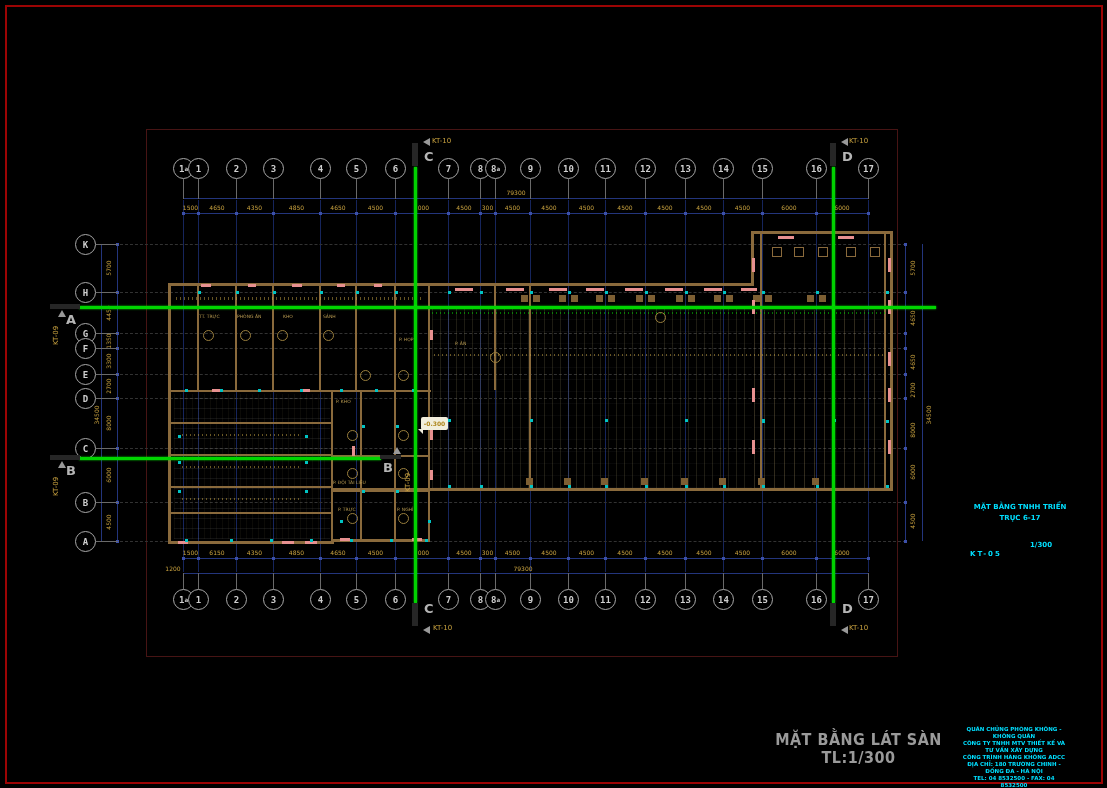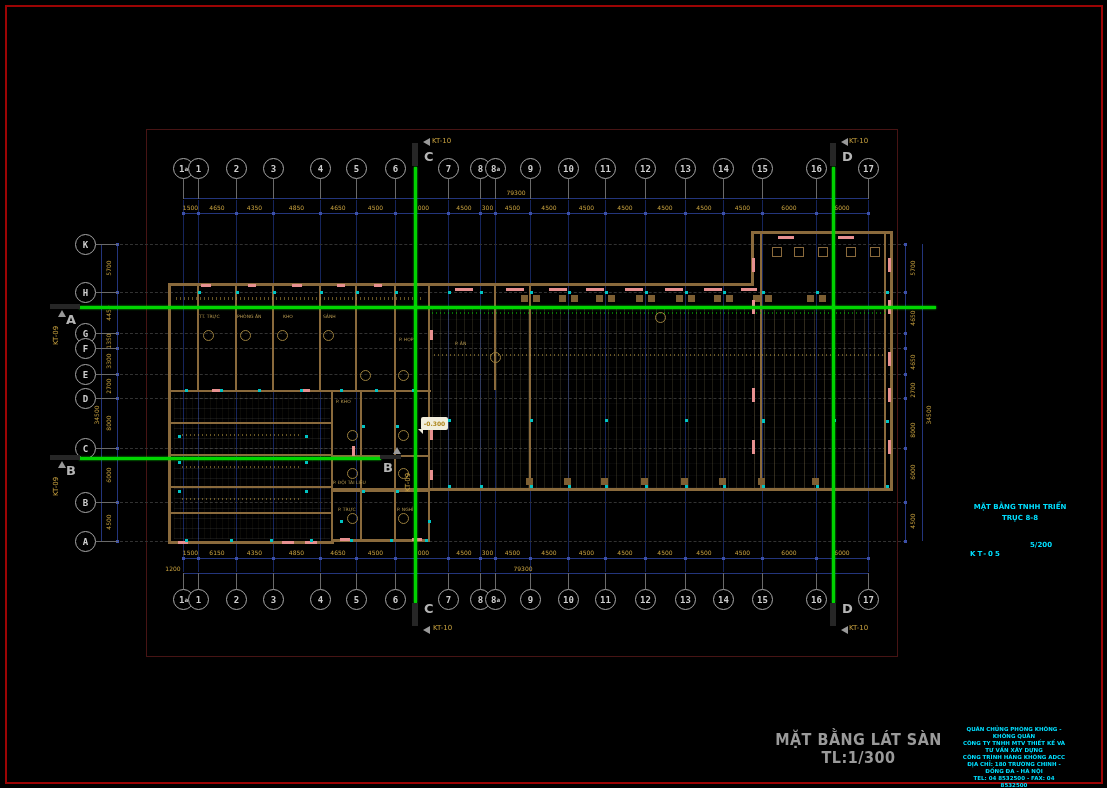--- a/index.html
+++ b/index.html
@@ -71,23 +71,23 @@
   <div id="company">
       <div>QUÂN CHỦNG PHÒNG KHÔNG - KHÔNG QUÂN</div>
       <div>CÔNG TY TNHH MTV THIẾT KẾ VÀ TƯ VẤN XÂY DỰNG</div>
       <div>CÔNG TRÌNH HÀNG KHÔNG ADCC</div>
       <div>ĐỊA CHỈ: 180 TRƯỜNG CHINH - ĐỐNG ĐA - HÀ NỘI</div>
       <div>TEL: 04 8532500 - FAX: 04 8532500</div>
     </div>
 
   <div id="side-note">
     <div>MẶT BẰNG TNHH TRIỂN</div>
-    <div>TRỤC 8-8</div>
+    <div>TRỤC 6-17</div>
   </div>
-  <div id="side-scale">5/200</div>
+  <div id="side-scale">1/300</div>
   <div id="side-sheet">KT-05</div>
 
   <div id="level-tag">-0.300</div>
 <div class="gridv" style="left: 183px; top: 200px; width: 1px; height: 372px;"></div>
     <div class="gridv" style="left: 198px; top: 200px; width: 1px; height: 372px;"></div>
     <div class="gridv" style="left: 236px; top: 200px; width: 1px; height: 372px;"></div>
     <div class="gridv" style="left: 273px; top: 200px; width: 1px; height: 372px;"></div>
     <div class="gridv" style="left: 320px; top: 200px; width: 1px; height: 372px;"></div>
     <div class="gridv" style="left: 356px; top: 200px; width: 1px; height: 372px;"></div>
     <div class="gridv" style="left: 395px; top: 200px; width: 1px; height: 372px;"></div>

